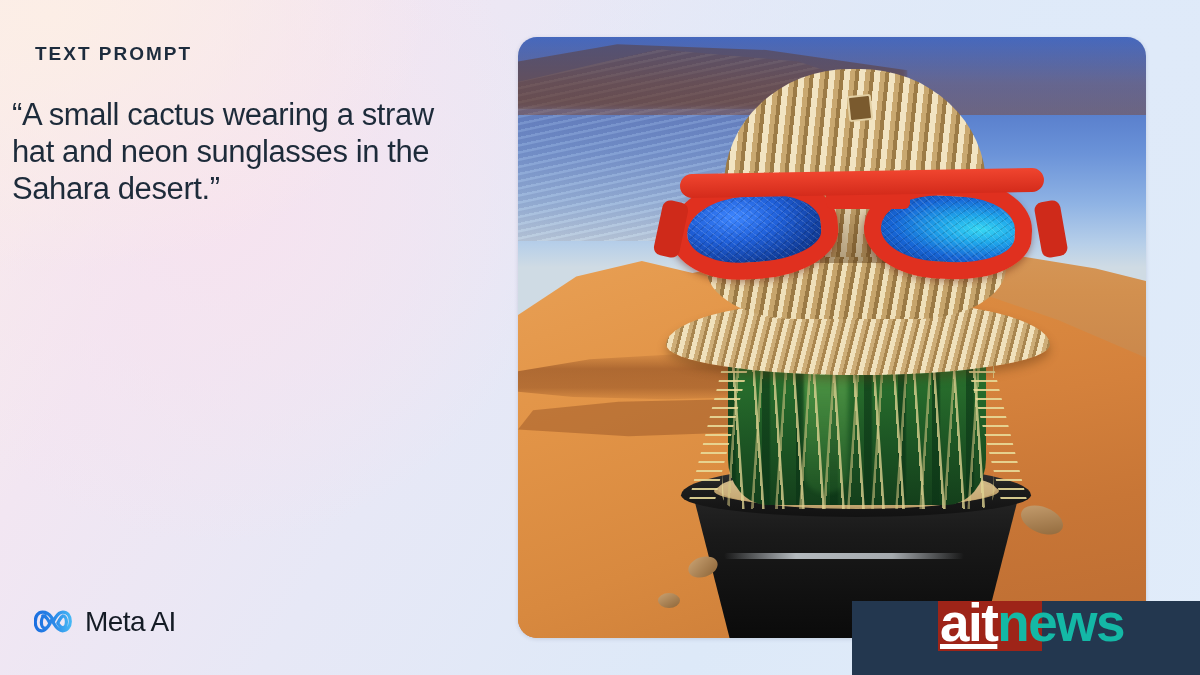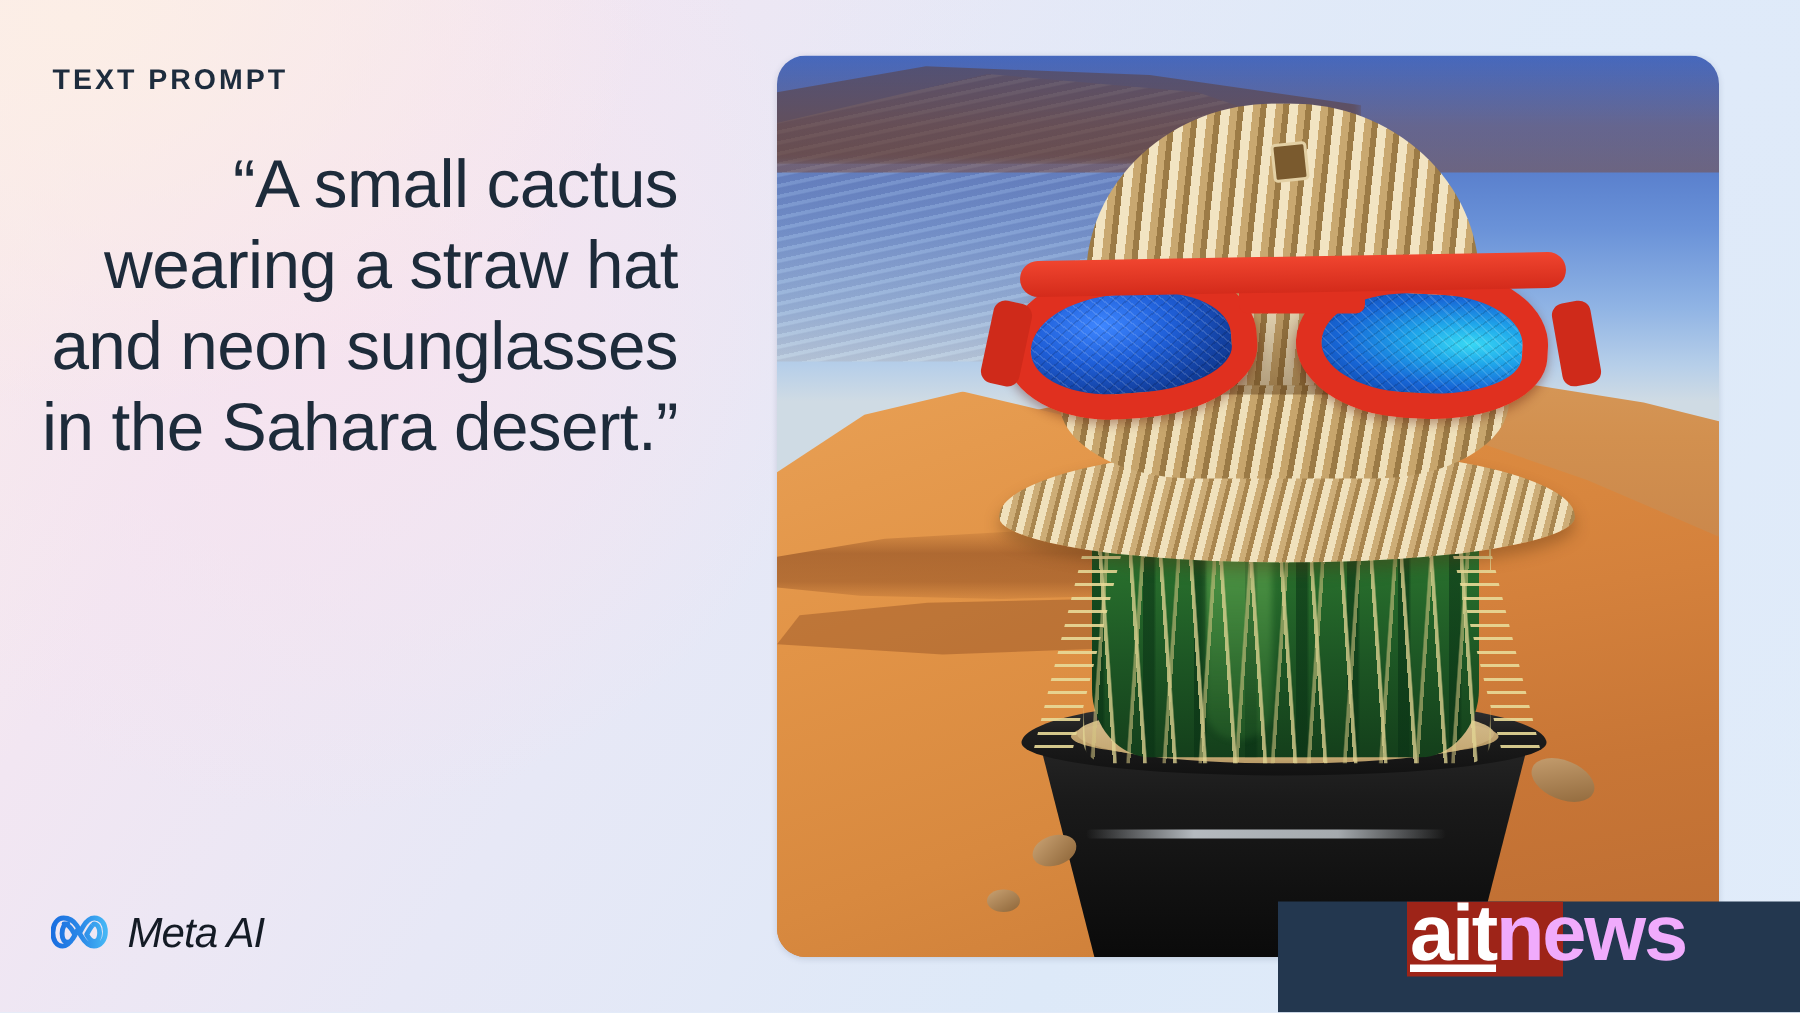--- a/index.html
+++ b/index.html
@@ -24,37 +24,35 @@
 
   .eyebrow {
     position:absolute; left:35px; top:43px;
     font-size:19px; font-weight:bold;
     letter-spacing:2.0px;
     color:#1d2c3d;
   }
 
   .quote {
     position:absolute; left:12px; top:96px; width:440px;
-    font-size:45px; font-weight:500; line-height:1.20;
+    font-size:31px; font-weight:500; line-height:1.20;
     color:#1d2b3a;
     letter-spacing:-0.4px;
-    text-align:right;
   }
   .quote .qm { color:#1d2b3a; }
 
   
   .meta-lockup {
     position:absolute; left:34px; top:606px;
     display:flex; align-items:center; gap:11px;
   }
   .meta-mark { width:40px; height:28px; display:block; }
   .meta-word {
     font-size:28px; font-weight:500; color:#141b25;
     letter-spacing:-0.6px;
-    font-style:italic;
   }
 
   
   .photo {
     position:absolute; left:518px; top:37px;
     width:628px; height:601px;
     border-radius:19px; overflow:hidden;
     box-shadow:0 1px 4px rgba(60,80,110,.18);
   }
   .ph-layer { position:absolute; inset:0; }
@@ -283,21 +281,21 @@
   .wm-red {
     position:absolute; left:86px; top:2px; width:104px; height:50px;
     background:#9e2418;
   }
   .wm-text {
     position:absolute; left:88px; top:-4px;
     font-size:53px; font-weight:bold; letter-spacing:-1.5px;
     line-height:56px;
   }
   .wm-ait { color:#ffffff;text-decoration:underline; }
-  .wm-news { color:#f0abfc;text-align:center; }
+  .wm-news { color:#14b8a6;text-align:center; }
   .wm-ar {
     position:absolute; right:14px; top:48px;
     font-size:16px; font-weight:bold; color:#ffffff;
     direction:rtl; letter-spacing:0px;
   }
 </style>
 </head>
 <body>
 
 <div class="stage">

